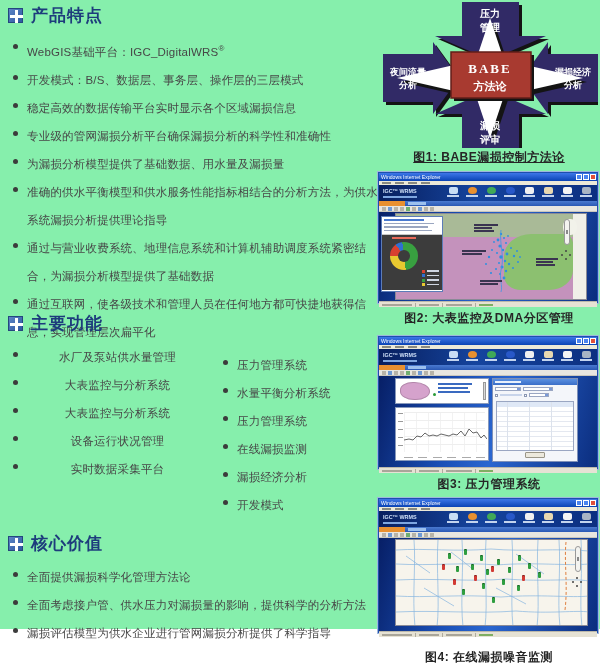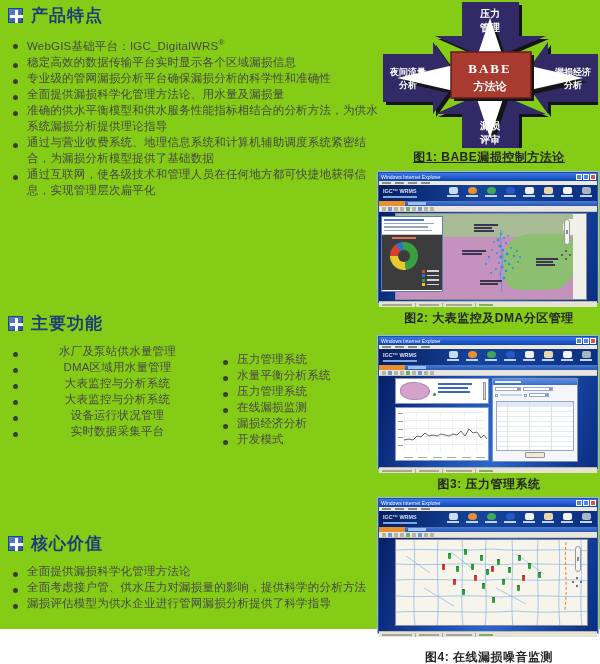--- a/index.html
+++ b/index.html
@@ -1,31 +1,31 @@
 <!DOCTYPE html>
 <html><head>
 <meta charset="utf-8">
 <style>
   * { margin:0; padding:0; box-sizing:border-box; }
   html,body { width:600px; height:664px; background:#ffffff;
     font-family:"Liberation Sans","DejaVu Sans",sans-serif; overflow:hidden; }
   .abs { position:absolute; }
-  #page { position:relative; width:600px; height:629px; background:#84cc16; }
+  #page { position:relative; width:600px; height:629px; background:#86efac; }
 
   
   .section { position:absolute; left:8px; width:370px; }
   .sec-head { display:flex; align-items:center; gap:8px; margin-bottom:6px; }
   .sec-ico { position:relative; width:15px; height:15px;
     background:linear-gradient(135deg,#5d85c4,#2d57a2); border:1px solid #24477e; }
   .sec-ico::before { content:""; position:absolute; left:6px; top:1px; width:3px; height:13px; background:#fff; }
   .sec-ico::after  { content:""; position:absolute; top:6px; left:1px; height:3px; width:13px; background:#fff; }
   .sec-title { font-size:17px; font-weight:bold; color:#1d3c7c; letter-spacing:1px; }
   ul.blist { list-style:none; margin-top:8px; }
   ul.blist li { position:relative; padding-left:19px; font-size:11.5px; color:#474747;
-    line-height:16px; letter-spacing:0.2px; }
+    line-height:28px; letter-spacing:0.2px; }
   ul.blist li::before { content:""; position:absolute; left:5px; top:9px; width:5px; height:5px;
     border-radius:50%; background:#3c3c3c; }
   sup.reg { font-size:8px; }
 
   .cols { position:relative; }
   .col-right { position:absolute; left:210px; top:0; width:160px; }
 
   
   .figcap { position:absolute; width:222px; text-align:center; font-size:12px;
     font-weight:600; color:#262626; letter-spacing:0.5px; }
@@ -147,38 +147,38 @@
 
 <div id="page">
 
   <div class="section" style="top:4px;">
     <div class="sec-head">
       <span class="sec-ico"></span>
       <span class="sec-title">产品特点</span>
     </div>
     <ul class="blist">
       <li><span>WebGIS基础平台：IGC_DigitalWRS</span><sup class="reg">®</sup></li>
+      <li>开发模式：B/S、数据层、事务层、操作层的三层模式</li>
       <li>稳定高效的数据传输平台实时显示各个区域漏损信息</li>
       <li>专业级的管网漏损分析平台确保漏损分析的科学性和准确性</li>
-      <li>全面提供漏损科学化管理方法论、用水量及漏损量</li>
+      <li>为漏损分析模型提供了基础数据、用水量及漏损量</li>
       <li>准确的供水平衡模型和供水服务性能指标相结合的分析方法，为供水系统漏损分析提供理论指导</li>
       <li>通过与营业收费系统、地理信息系统和计算机辅助调度系统紧密结合，为漏损分析模型提供了基础数据</li>
       <li>通过互联网，使各级技术和管理人员在任何地方都可快捷地获得信息，实现管理层次扁平化</li>
     </ul>
   </div>
 
   <div class="section" style="top:312px;">
     <div class="sec-head">
       <span class="sec-ico"></span>
       <span class="sec-title">主要功能</span>
     </div>
     <div class="cols">
       <ul class="blist" style="width:200px;text-align:center;">
         <li>水厂及泵站供水量管理</li>
-        <li>DMA区域用水量管理</li>
         <li>大表监控与分析系统</li>
         <li>大表监控与分析系统</li>
         <li>设备运行状况管理</li>
         <li>实时数据采集平台</li>
       </ul>
       <ul class="blist col-right">
         <li>压力管理系统</li>
         <li>水量平衡分析系统</li>
         <li>压力管理系统</li>
         <li>在线漏损监测</li>

